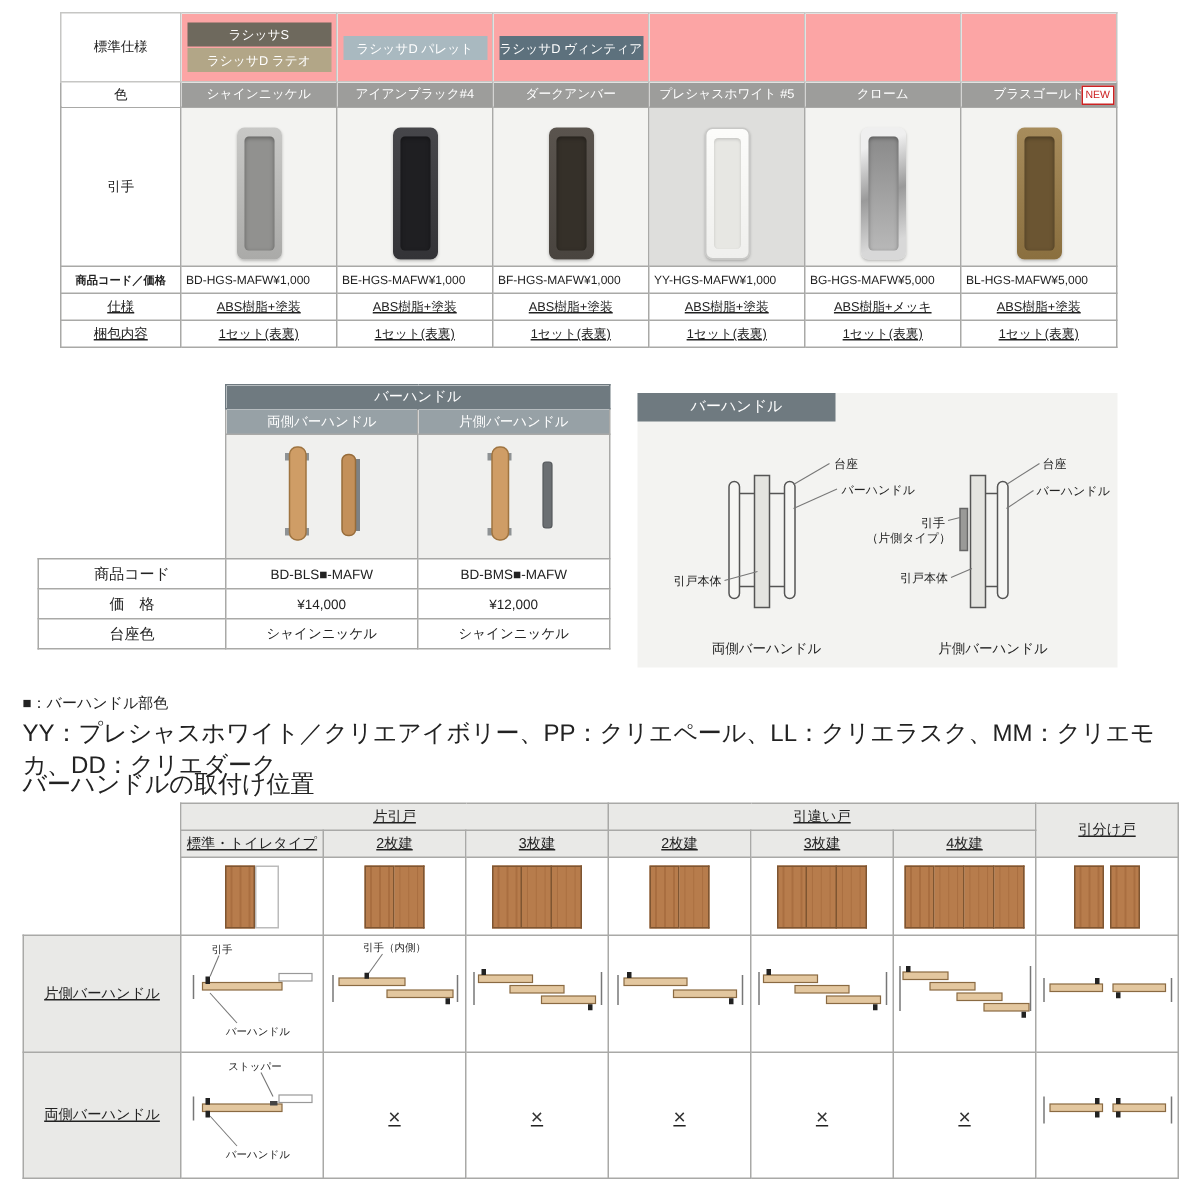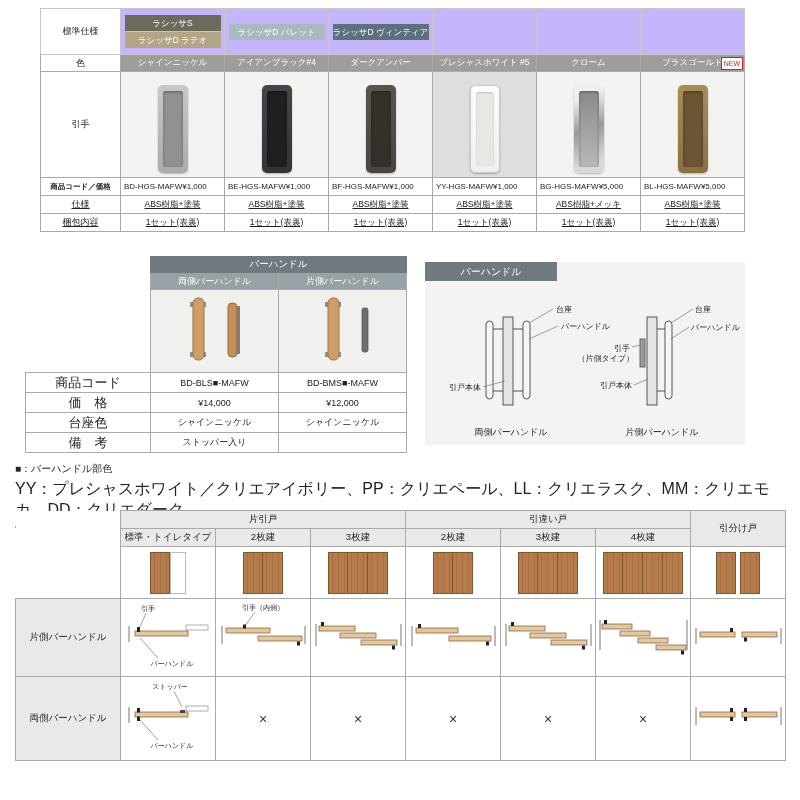--- a/index.html
+++ b/index.html
@@ -7,21 +7,21 @@
   body { width:800px; height:800px; font-family:"Liberation Sans","DejaVu Sans",sans-serif; color:#222; }
   .page { position:relative; width:800px; height:800px; overflow:hidden; background:#fff; }
   table { border-collapse:collapse; table-layout:fixed; }
   td { border:1px solid #a9a9a7; text-align:center; vertical-align:middle; overflow:hidden; }
   td.ghost { border:none; background:#fff; }
   svg text { font-family:"Liberation Sans","DejaVu Sans",sans-serif; fill:#222; }
 
   
   .top-table { position:absolute; left:40px; top:8px; width:704px; font-size:9px; }
   .top-table td.lbl { background:#fff; font-size:9px; }
-  .r-spec td { height:46px; border-color:#c6c6c4; background:#c4b5fd; }
+  .r-spec td { height:46px; border-color:#c6c6c4; background:#fca5a5; }
   .sbox { width:96px; height:16px; line-height:16px; margin:1px auto; color:#fff; font-size:8.5px; white-space:nowrap; }
   .s-s{background:#6e695d;} .s-lateo{background:#b2a687;} .s-palette{background:#a9b9c0;} .s-vintia{background:#5d717d;}
   .r-color td { height:17px; background:#9d9d9b; color:#fff; font-size:8.5px; position:relative; }
   .r-color td.lbl { background:#fff; color:#222; }
   .new-badge { position:absolute; right:1px; top:2px; background:#fff; color:#cc2222; border:1px solid #cc2222; font-size:7px; line-height:1; padding:2px 2px; }
   .r-img td { height:106px; background:#f3f3f1; }
   .r-img td.lbl { background:#fff; }
   .r-img td.bg-gray { background:#dededc; }
   .handle { width:30px; height:88px; margin:9px auto 0; border-radius:5px; position:relative; box-shadow:0 1px 2px rgba(0,0,0,.25); }
   .handle::after { content:""; position:absolute; left:5px; right:5px; top:6px; bottom:6px; border-radius:3px; box-shadow:inset 0 1px 3px rgba(0,0,0,.35); }
@@ -34,35 +34,35 @@
   .r-code td { height:18px; font-size:8px; }
   .code-flex { display:flex; justify-content:flex-start; padding:0 3px; align-items:center; }
   .r-mat td, .r-pkg td { height:18px; font-size:8.5px;text-decoration:underline; }
   .r-code td.lbl { font-size:7.5px;font-weight:bold; }
 
   
   .bh-table { position:absolute; left:25px; top:256px; width:381px; font-size:9px; }
   .bh-title { background:#6f7a80; color:#fff; height:16px; font-size:9.5px; border-color:#6f7a80; }
   .bh-head { background:#97a1a6; color:#fff; height:17px; font-size:9px; }
   .bh-img { height:82px; background:#f0f0ee; }
-  .bh-table td.dlbl { height:20px; background:#fff; font-size:13px; }
+  .bh-table td.dlbl { height:20px; background:#fff; font-size:10px; }
   .bh-table td.dval { background:#fff; font-size:9px; }
 
   
   .diagram-box { position:absolute; left:425px; top:262px; width:320px; height:183px; background:#f3f3f1; }
   .diagram-title { position:absolute; left:0; top:0; width:132px; height:19px; background:#6f7a80; color:#fff; font-size:10px; line-height:19px; text-align:center; }
   .diagram-box svg { position:absolute; left:0; top:21px; }
 
   
   .note1 { position:absolute; left:15px; top:462px; font-size:10px; }
   .note2 { position:absolute; left:15px; top:479px; font-size:16px; }
 
   
   .bottom-title { position:absolute; left:15px; top:513px; font-size:16px; }
-  .bottom-table { position:absolute; left:15px; top:510px; width:770px; font-size:9.5px; }
+  .bottom-table { position:absolute; left:15px; top:535px; width:770px; font-size:9.5px;text-decoration:underline; }
   .bt-h { height:18px; background:#e9e9e7; font-size:9.5px; }
   .bt-doors td { height:52px; background:#fff; }
   .bt-kata td { height:78px; background:#fff; }
   .bt-ryo td { height:84px; background:#fff; }
   .rowlbl { background:#e9e9e7 !important; font-size:9.5px; }
   .cross { font-size:14px; color:#333; }
   .doors { display:flex; justify-content:center; align-items:center; height:100%; }
   .door { width:20px; height:42px; border:1px solid #7e5531; background:repeating-linear-gradient(90deg,#b77c4c 0 3px,#a96e40 3px 4px,#b77c4c 4px 6px); }
   .door + .door { border-left:none; }
   .door-frame { width:16px; height:42px; border:1px solid #bbb; background:#fff; }
@@ -236,25 +236,20 @@
     </tr>
     <tr>
       <td class="dlbl">価　格</td>
       <td class="dval">¥14,000</td>
       <td class="dval">¥12,000</td>
     </tr>
     <tr>
       <td class="dlbl">台座色</td>
       <td class="dval">シャインニッケル</td>
       <td class="dval">シャインニッケル</td>
-    </tr>
-    <tr>
-      <td class="dlbl">備　考</td>
-      <td class="dval">ストッパー入り</td>
-      <td class="dval"></td>
     </tr>
   </tbody>
     </table>
 
   <div class="diagram-box">
     <div class="diagram-title">バーハンドル</div>
     <svg width="320" height="160" viewBox="0 0 320 160">
 
       <g stroke="#555" stroke-width="1" fill="none">
         <rect x="78" y="34" width="10" height="88" fill="#e4e4e0"></rect>

